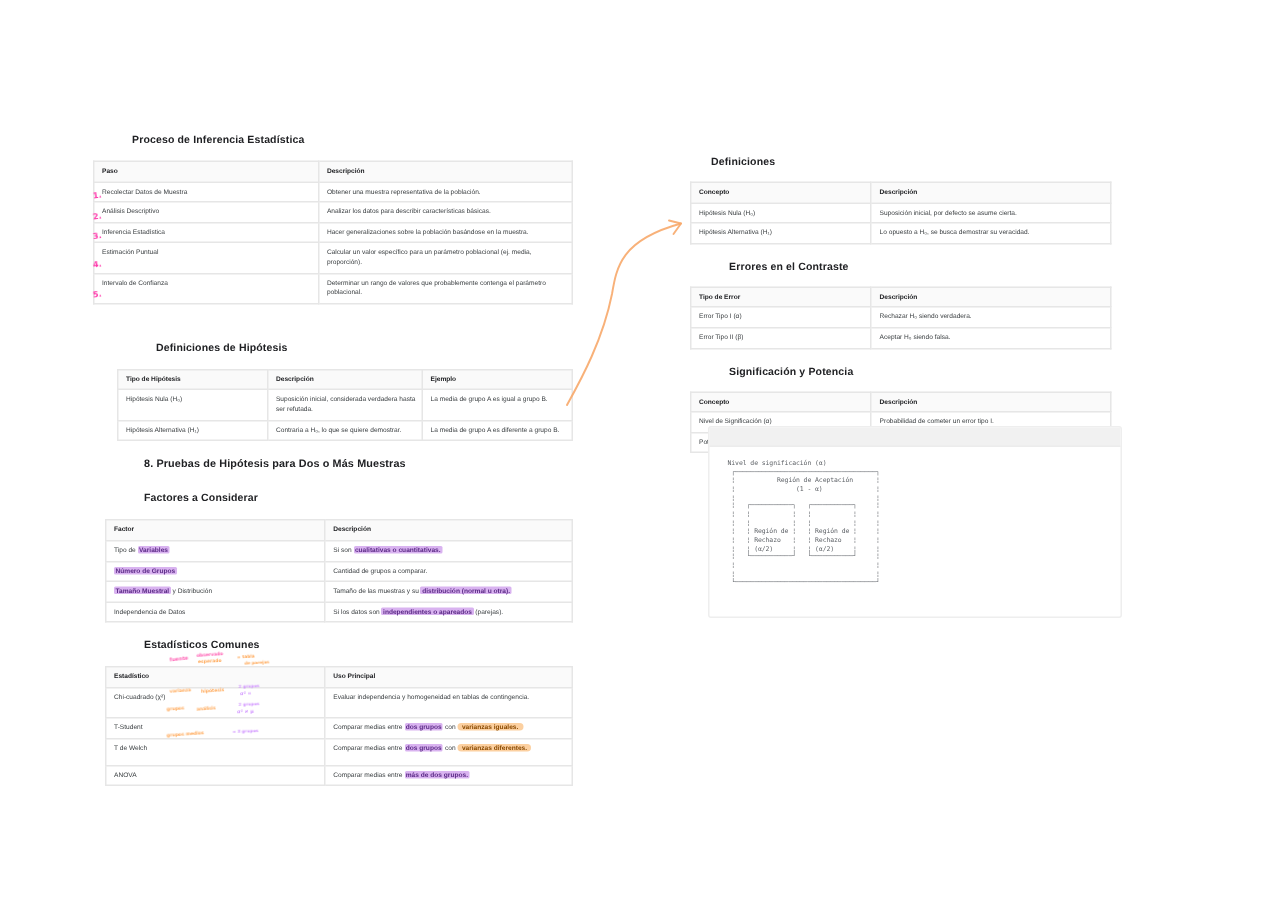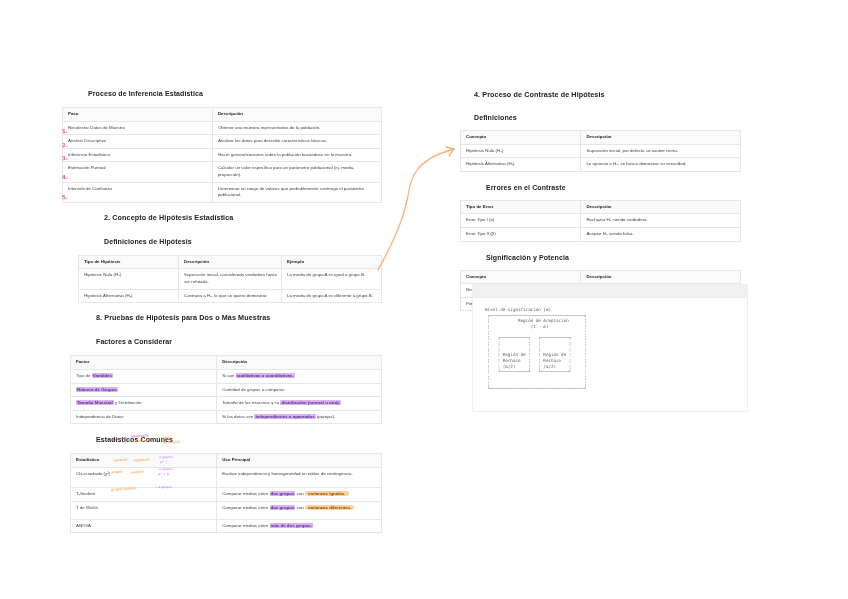--- a/index.html
+++ b/index.html
@@ -179,21 +179,20 @@
                 <td>Determinar un rango de valores que probablemente contenga el parámetro poblacional.</td>
               </tr>
           </tbody>
         </table>
       </div>
     </div>
 
     <div style="height:10px"></div>
 
     <div style="margin-left:16px">
-      <div class="h-num">2. Concepto de Hipótesis Estadística</div>
       <div style="height:16px"></div>
       <div class="h-sub">Definiciones de Hipótesis</div>
       <div style="height:10px"></div>
       <table class="nt" style="width:304px">
         <colgroup>
             <col style="width:33%">
             <col style="width:34%">
             <col style="width:33%">
           </colgroup>
         <thead>
@@ -317,21 +316,20 @@
       <div class="scribble sc-orange" style="left: 111px; top: 470px; font-size: 3px; transform: rotate(-4deg);">grupos</div>
       <div class="scribble sc-orange" style="left: 131px; top: 470px; font-size: 3px; transform: rotate(-4deg);">análisis</div>
       <div class="scribble sc-violet" style="left: 159px; top: 467px; font-size: 2.8px; transform: rotate(-2deg);">2 grupos</div>
       <div class="scribble sc-violet" style="left: 158px; top: 472px; font-size: 3.2px; transform: rotate(-2deg);">σ² ≠ μ</div>
       <div class="scribble sc-orange" style="left: 111px; top: 487px; font-size: 3px; transform: rotate(-4deg);">grupos medios</div>
       <div class="scribble sc-violet" style="left: 155px; top: 485px; font-size: 2.8px; transform: rotate(-2deg);">= 3 grupos</div>
     </div>
 
   <div class="col-right">
 
-    <div class="h-num">4. Proceso de Contraste de Hipótesis</div>
     <div style="height:15px"></div>
     <div class="h-sub">Definiciones</div>
     <div style="height:9px"></div>
     <table class="nt" style="width:281px; margin-left:8px">
       <colgroup>
           <col style="width:43%">
           <col style="width:57%">
         </colgroup>
       <thead>
           <tr>

